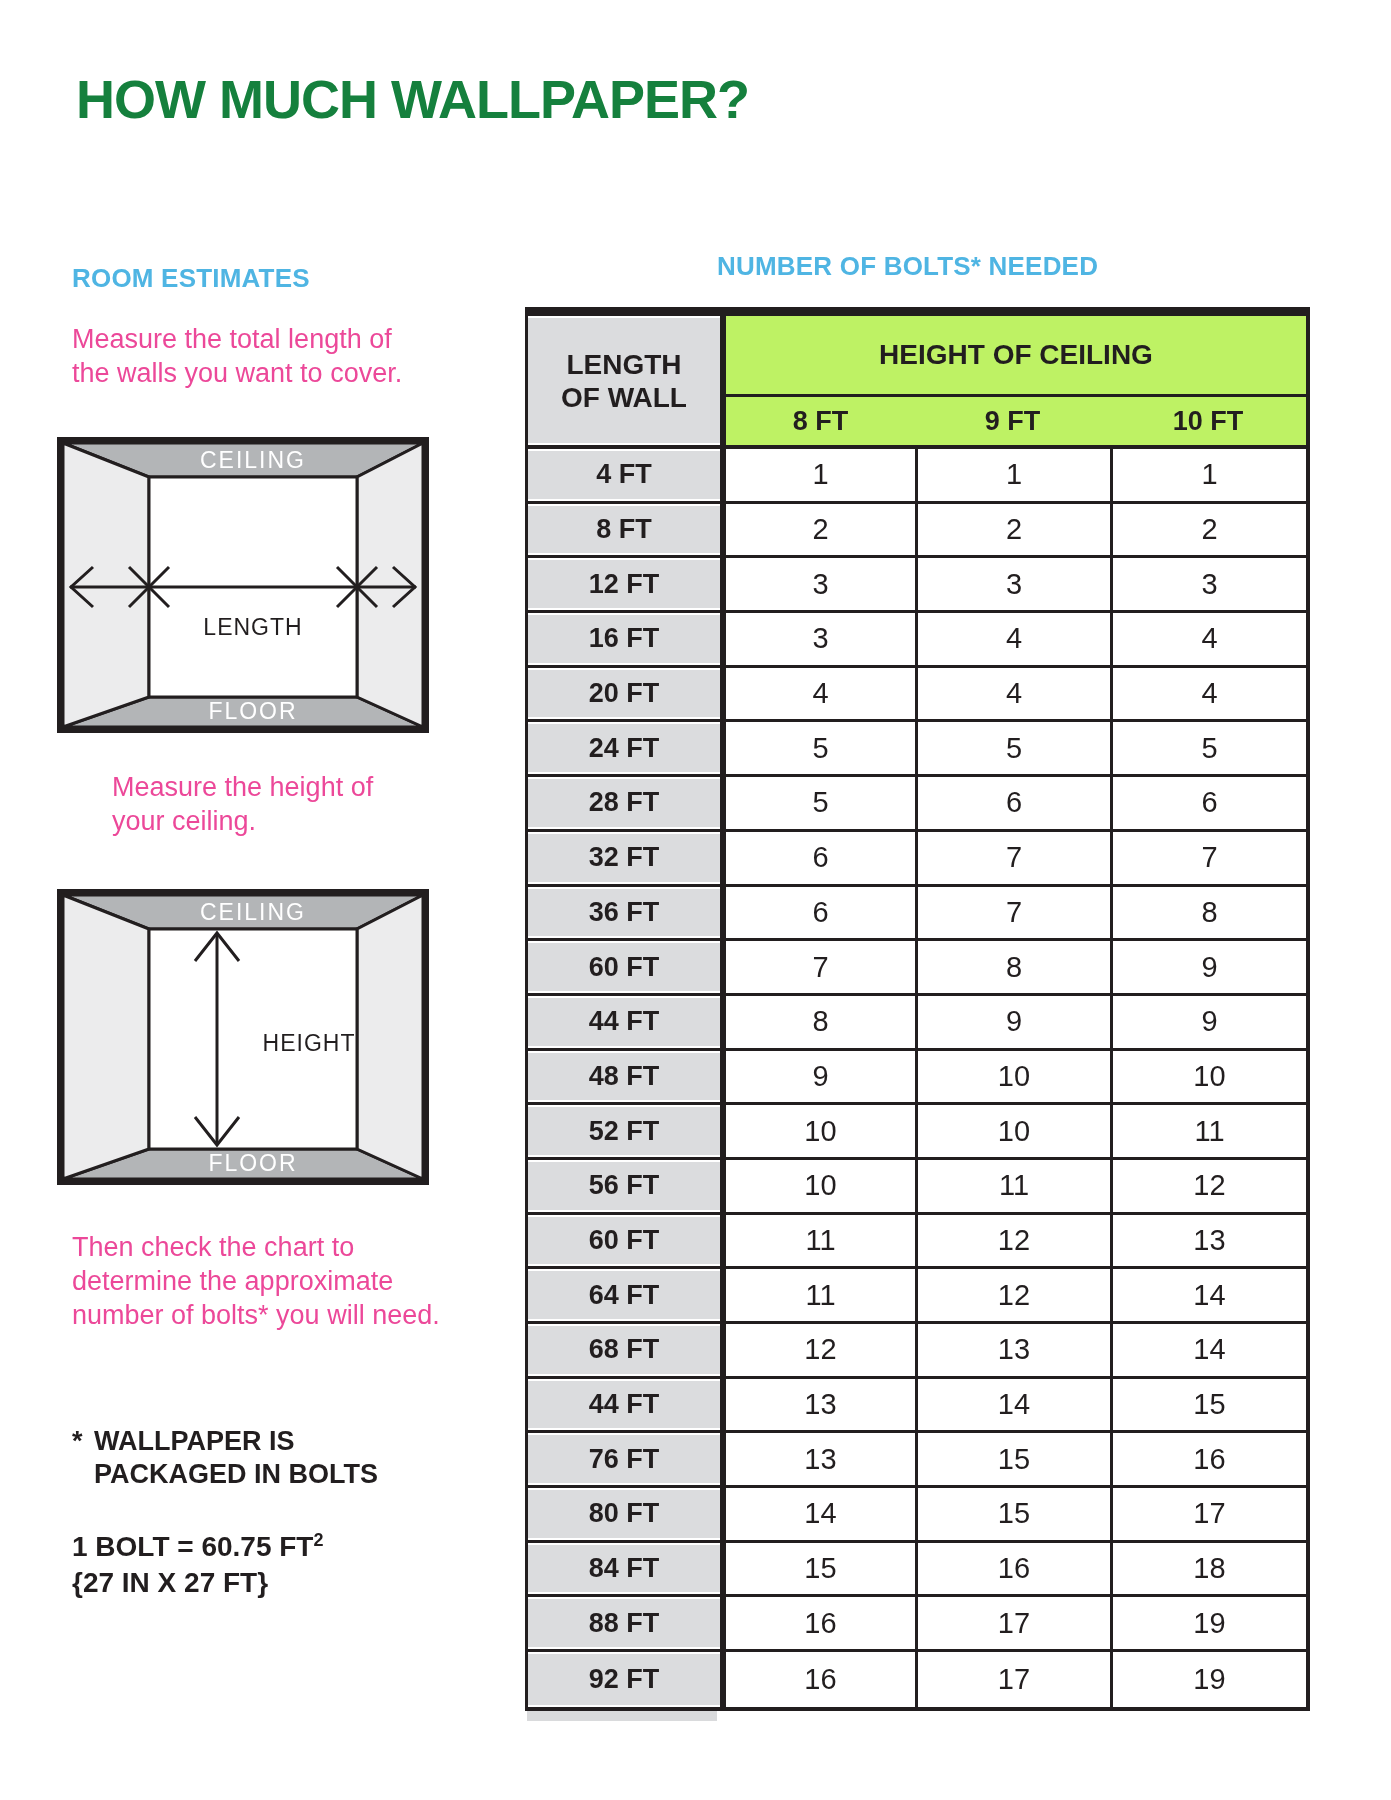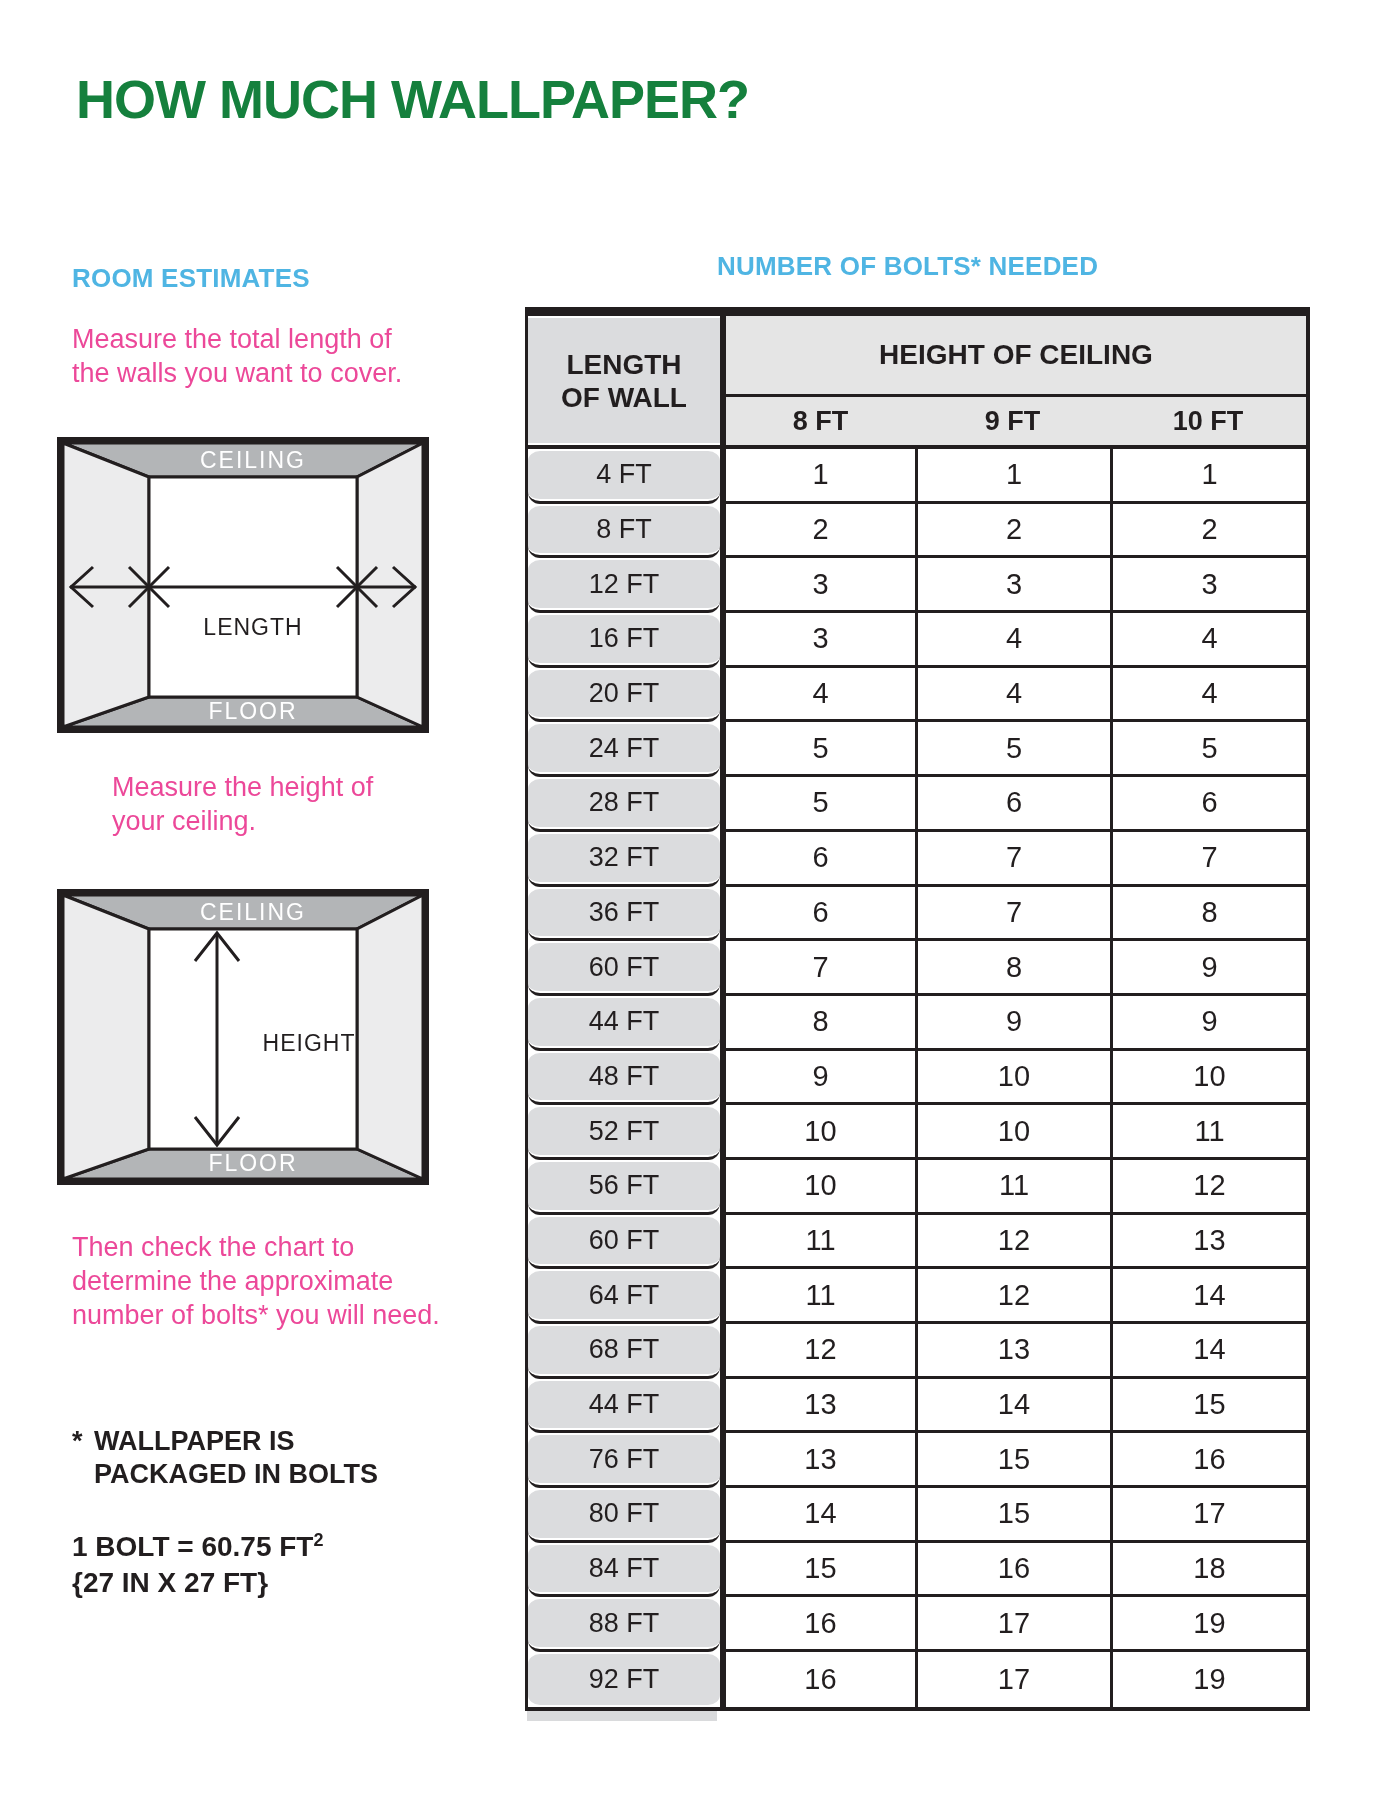--- a/index.html
+++ b/index.html
@@ -31,35 +31,35 @@
   .bolt-table {
     left:525px; top:307px; width:785px;
     display:grid; box-sizing:border-box;
     grid-template-columns:192px 195px 195px 196px;
     grid-template-rows:81px 52px;
     grid-auto-rows:54.7px;
     border-top:9px solid #221E1F; border-left:3px solid #221E1F;
     border-right:4px solid #221E1F; border-bottom:4px solid #221E1F;
   }
   .cell { display:flex; align-items:center; justify-content:center; box-sizing:border-box; }
-  .gray { background:#e5e5e5; }
+  .gray { background:#bef264; }
   .h-length {
     grid-column:1; grid-row:1/3; font-weight:bold; font-size:28px; line-height:33px;
     white-space:pre-line; text-align:center; background:#DBDCDE; background-clip:content-box;
     padding:2px 0; border-bottom:4px solid #221E1F;
   }
   .h-group { grid-column:2/5; grid-row:1; font-weight:bold; font-size:28px;
     border-left:6px solid #221E1F; border-bottom:3px solid #221E1F; }
   .h-sub { grid-row:2; font-weight:bold; font-size:27px; border-bottom:4px solid #221E1F; }
   .h-sub.c1 { grid-column:2; border-left:6px solid #221E1F; }
   .h-sub.c2 { grid-column:3; }
   .h-sub.c3 { grid-column:4; }
   .lbl {
-    font-weight:normal; font-size:27px; background:#DBDCDE; background-clip:content-box;
-    padding:2px 0; border-bottom:3px solid #221E1F;border-radius:12px;
+    font-weight:bold; font-size:27px; background:#DBDCDE; background-clip:content-box;
+    padding:2px 0; border-bottom:3px solid #221E1F;
   }
   .val { background:#ffffff; font-size:29px; border-bottom:3px solid #221E1F; }
   .val.first { border-left:6px solid #221E1F; }
   .val.mid { border-left:3px solid #221E1F; }
   .last { border-bottom:none; }
   .shadow-strip { left:527px; top:1711px; width:190px; height:10px; background:#D9DADC; }
 
   svg text { font-family:"Liberation Sans","DejaVu Sans",sans-serif; }
 </style>
 </head>

